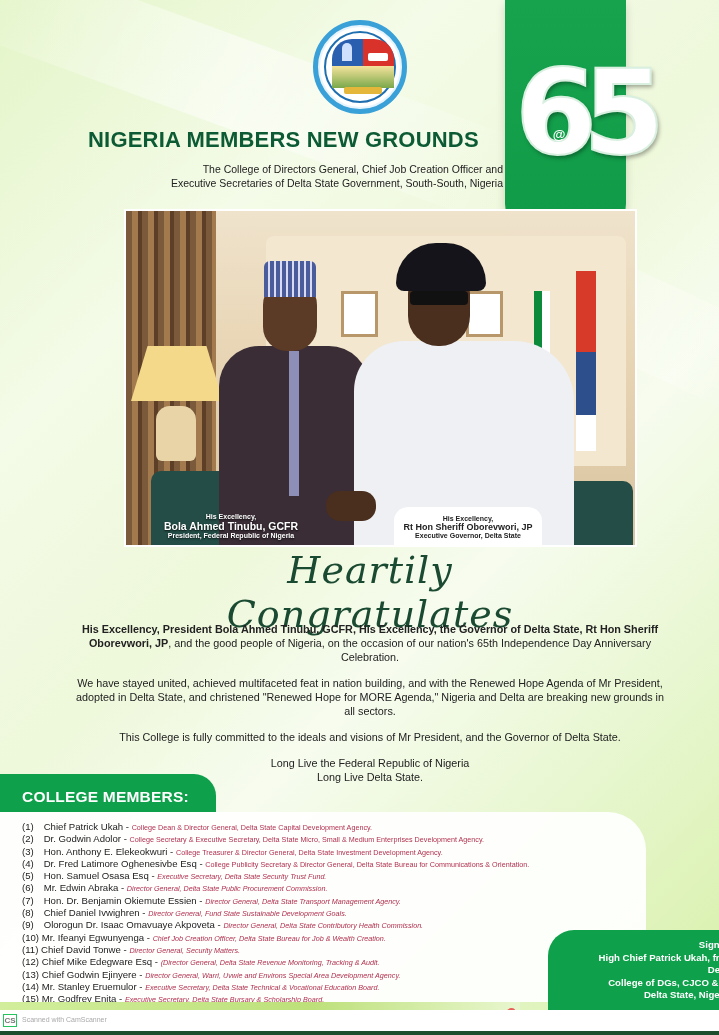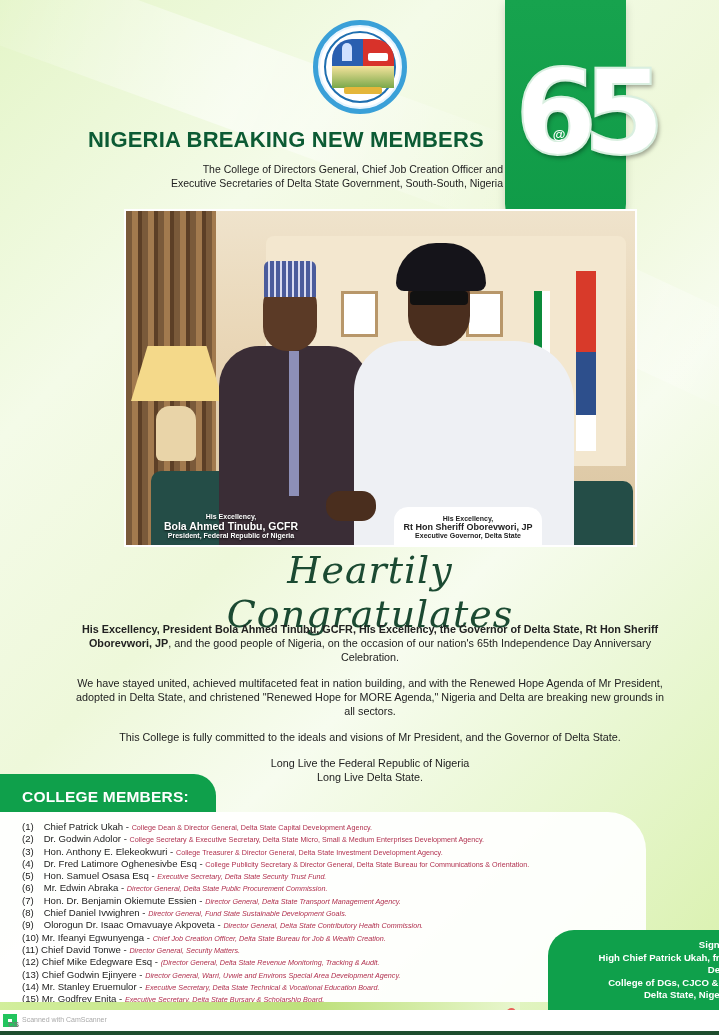--- a/index.html
+++ b/index.html
@@ -151,21 +151,21 @@
     
     .footer-strip {
       position: absolute; left: 0; top: 1002px; width: 520px; height: 8px;
       background: linear-gradient(90deg, #d2ee9c, #bde07a 60%, #e9f7cf);
     }
     .footer-dot { position: absolute; left: 507px; top: 1008px; width: 9px; height: 9px; border-radius: 50%; background: #e9605a; }
     .scanner {
       position: absolute; left: 0; top: 1010px; width: 719px; height: 21px; background: #fff;
     }
     .scanner .cs {
-      position: absolute; left: 3px; top: 4px; width: 14px; height: 13px; border: 5px solid #22c55e;
+      position: absolute; left: 3px; top: 4px; width: 14px; height: 13px; border: 1px solid #22c55e;
       font-size: 8px; line-height: 11px; text-align: center; color: #777; font-weight: bold;
     }
     .scanner .txt { position: absolute; left: 22px; top: 6px; font-size: 7px; color: #aaa; }
     .bottom-line { position: absolute; left: 0; top: 1031px; width: 719px; height: 4px; background: #1e4d2e; }
   </style>
 </head>
 <body>
 
 <div class="bg-streak"></div>
 <div class="bg-streak s2"></div>
@@ -173,21 +173,21 @@
 <div class="logo" title="Government of Delta State Nigeria seal">
   <div class="ring"></div>
   <div class="q1"></div>
   <div class="q2"></div>
   <div class="q3"></div>
   <div class="dome"></div>
   <div class="book"></div>
   <div class="ribbon"></div>
 </div>
 
-<div class="title">NIGERIA BREAKING NEW MEMBERS</div>
+<div class="title">NIGERIA MEMBERS NEW GROUNDS</div>
 <div class="subtitle">
   <div>The College of Directors General, Chief Job Creation Officer and</div>
   <div>Executive Secretaries of Delta State Government, South-South, Nigeria</div>
 </div>
 
 <div class="badge65">
   <div class="num">65</div>
   <div class="at">@</div>
 </div>
 

